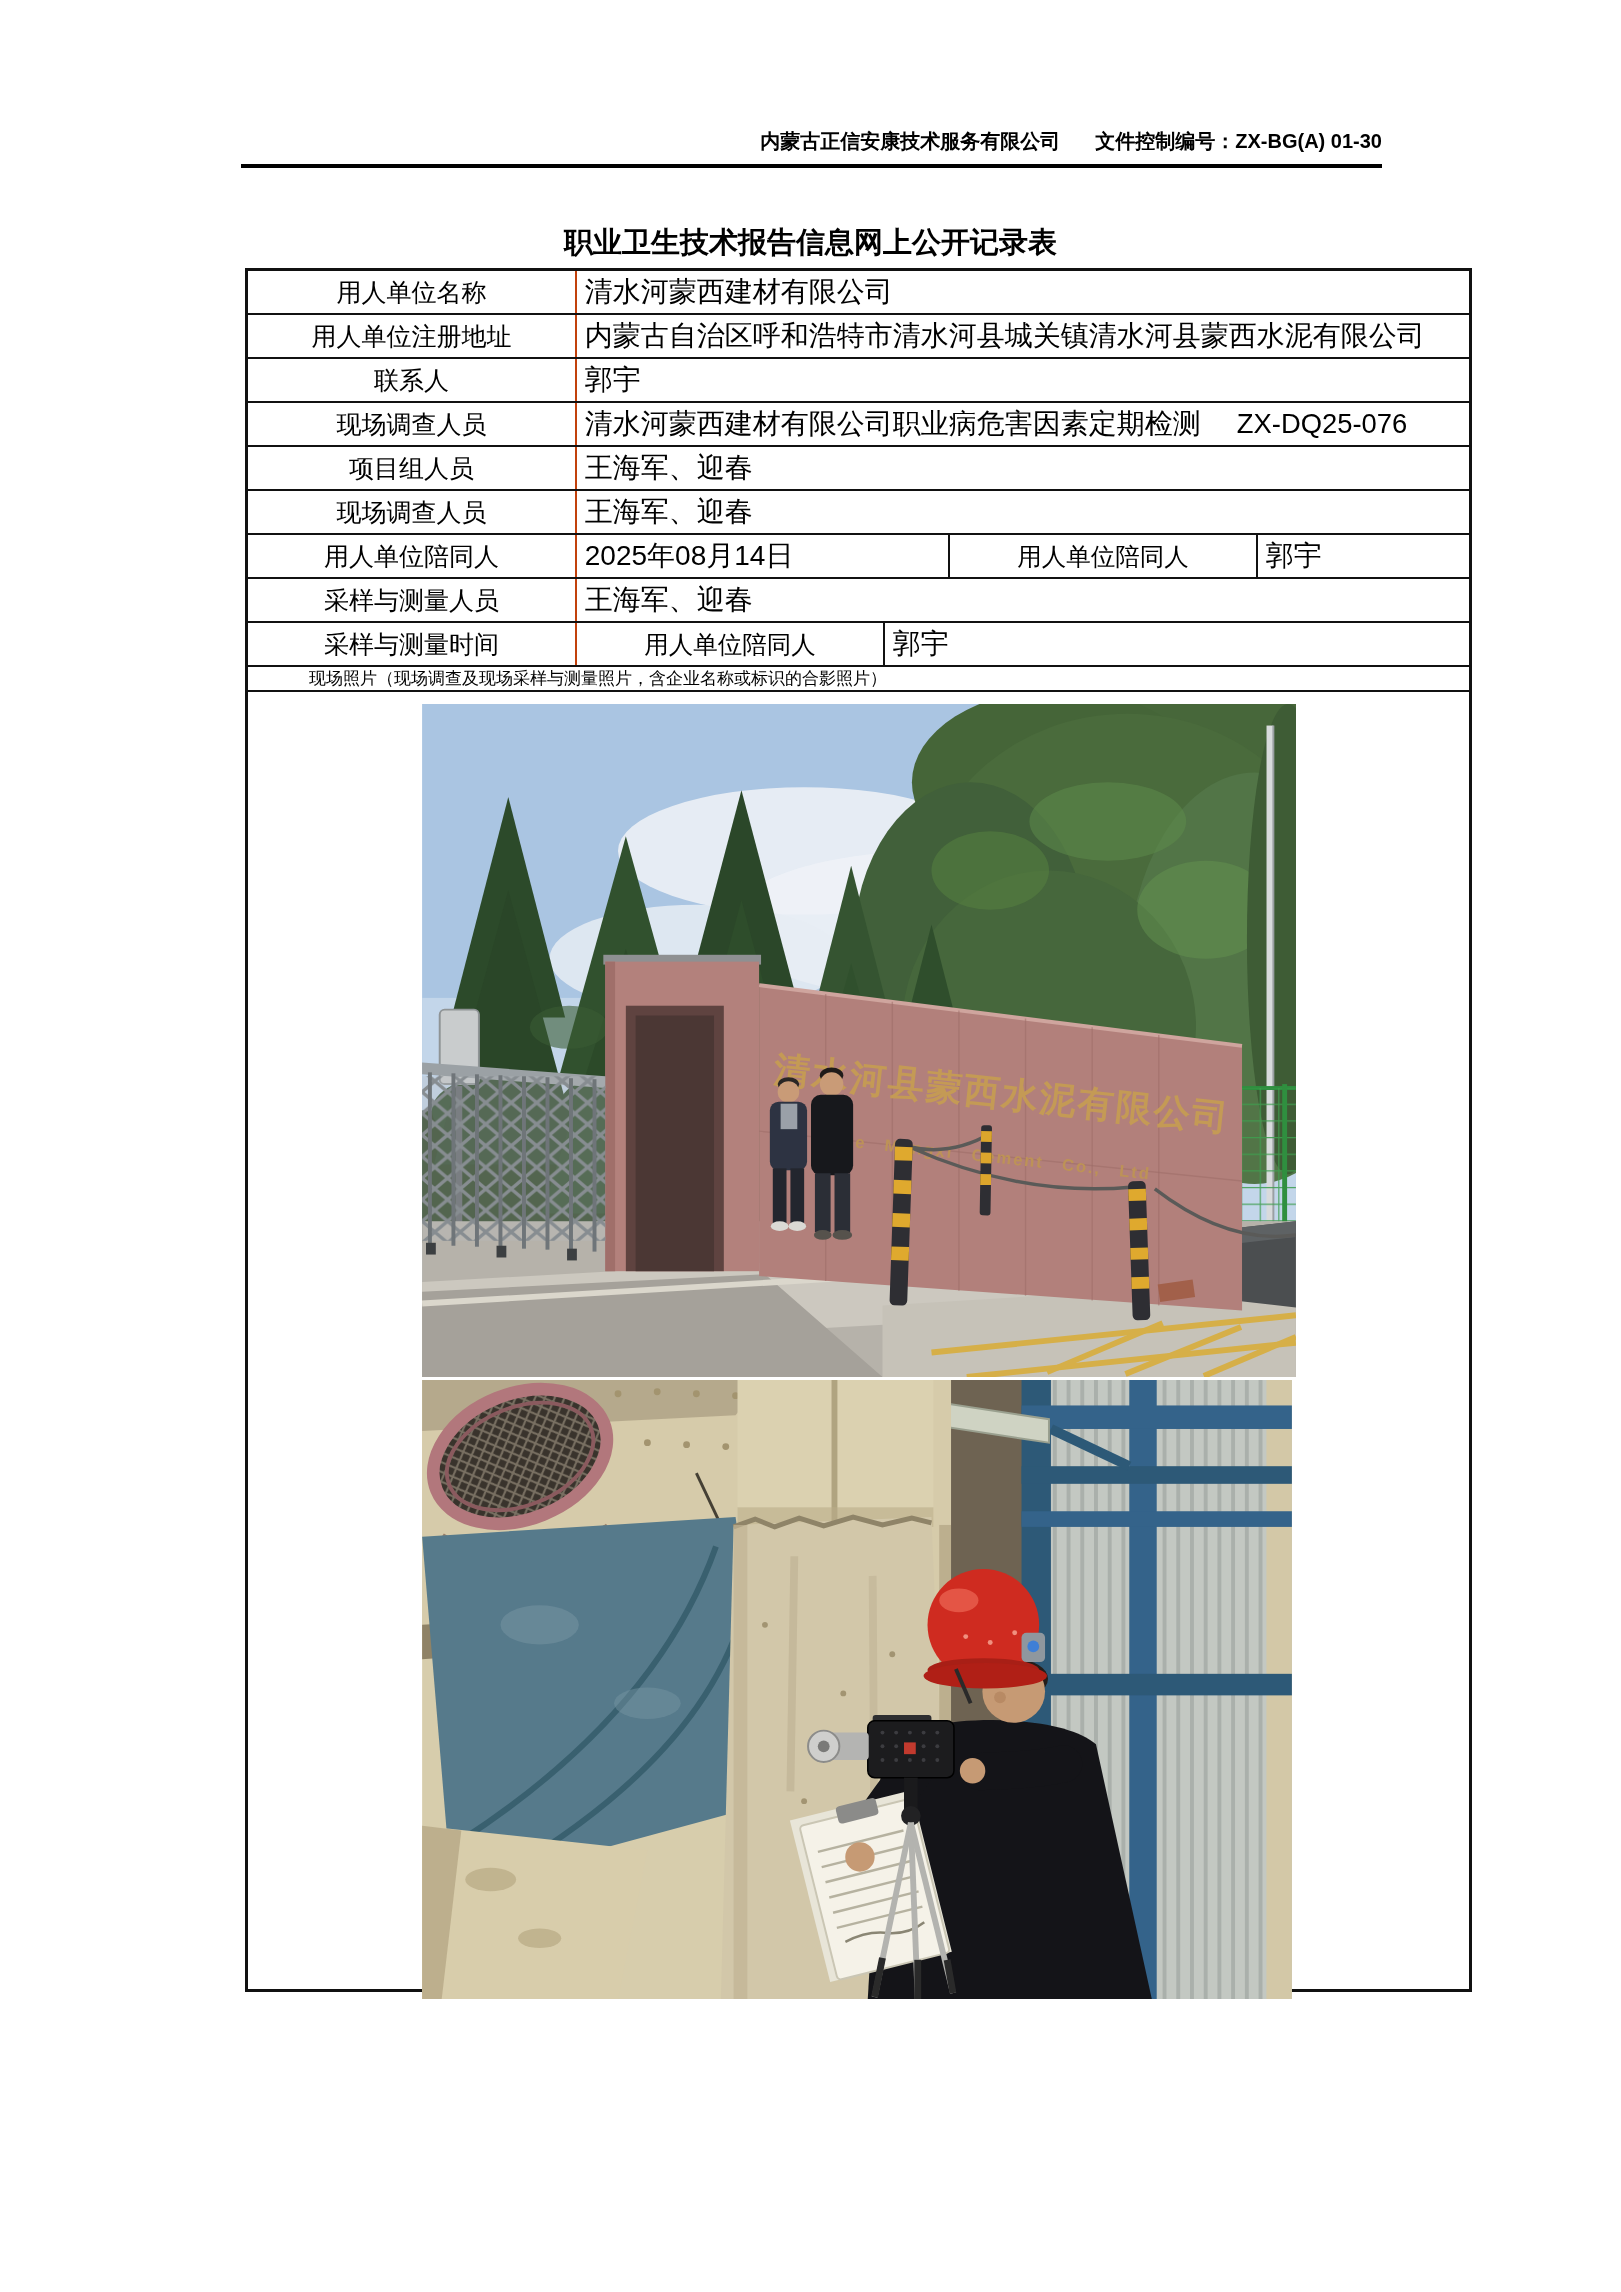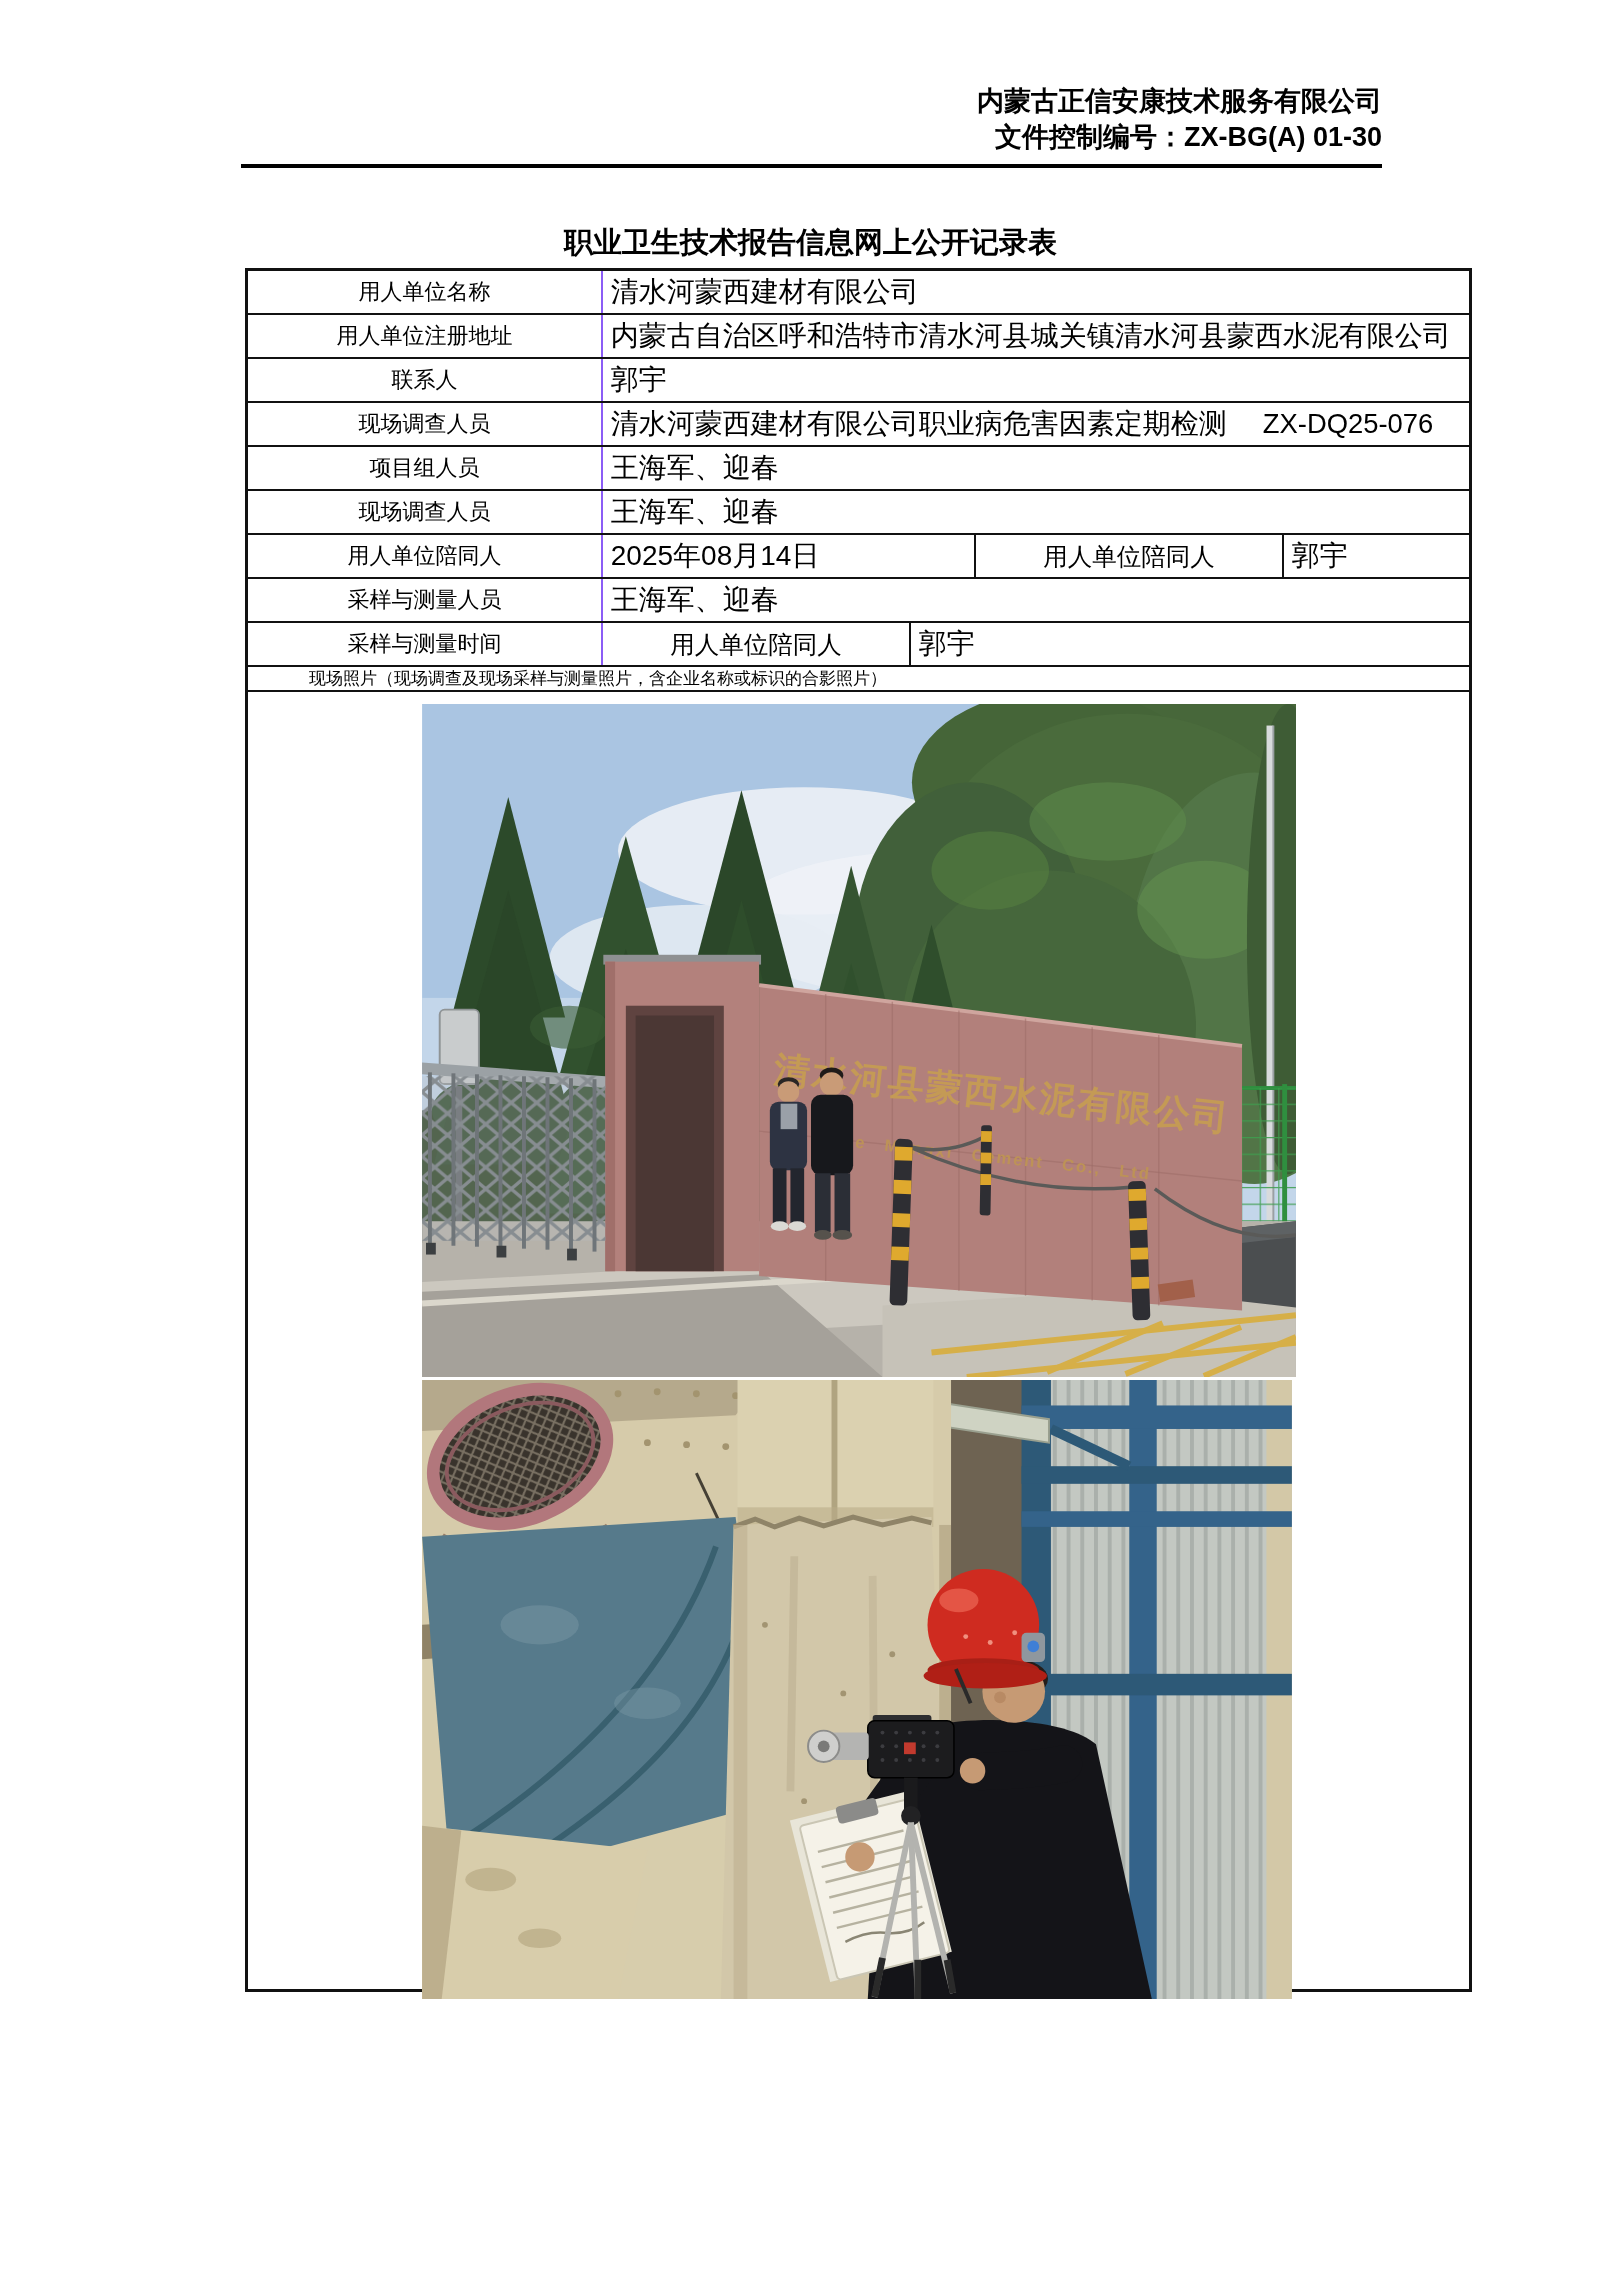--- a/index.html
+++ b/index.html
@@ -1,30 +1,30 @@
 <!DOCTYPE html>
 <html><head>
 <meta charset="utf-8">
 <style>
   html,body{margin:0;padding:0;background:#ffffff;}
   body{width:1621px;height:2293px;position:relative;font-family:"Liberation Serif",serif;color:#000;}
   .abs{position:absolute;}
   
   .doc-header{left:241px;top:92px;width:1141px;height:76px;border-bottom:4.9px solid #000;
     display:flex;align-items:flex-end;justify-content:flex-end;box-sizing:border-box;padding-bottom:8.8px;
-    font-family:"Liberation Sans",sans-serif;font-weight:bold;font-size:27px;white-space:nowrap;flex-direction:column;}
+    font-family:"Liberation Sans",sans-serif;font-weight:bold;font-size:20px;white-space:nowrap;}
   .doc-header .gap{margin-left:35px;}
   
   .doc-title{left:0;top:223px;width:1621px;text-align:center;
     font-family:"Liberation Sans",sans-serif;font-weight:bold;font-size:29px;}
   
   .rec-table{left:245px;top:268px;width:1227px;border:3.9px solid #111;box-sizing:border-box;background:#fff;}
   .trow{display:flex;height:44px;border-bottom:2px solid #111;box-sizing:border-box;}
   .cell{box-sizing:border-box;display:flex;align-items:center;overflow:hidden;white-space:nowrap;}
-  .lab{width:355px;border-right:2px solid #8b5cf6;justify-content:center;font-size:22px;}
+  .lab{width:329px;border-right:2px solid #c2410c;justify-content:center;font-size:25px;}
   .val{flex:1;padding-left:7.8px;font-size:28px;}
   .val-date{width:373px;border-right:2px solid #111;padding-left:7.8px;font-size:28px;
     font-family:"Liberation Sans","Liberation Serif",serif;}
   .lab2{width:308px;border-right:2px solid #111;justify-content:center;font-size:24.5px;}
   .val2{flex:1;padding-left:7.8px;font-size:28px;}
   .code{font-family:Liberation Sans, sans-serif;font-size:27.4px;margin-left:36px;}
   .photo-head{height:25px;border-bottom:2px solid #111;display:flex;align-items:center;
     padding-left:61px;font-size:17px;box-sizing:border-box;font-family:Liberation Mono, monospace;}
   .photo-area{height:1297px;}
   .photo1{left:422px;top:704px;}

